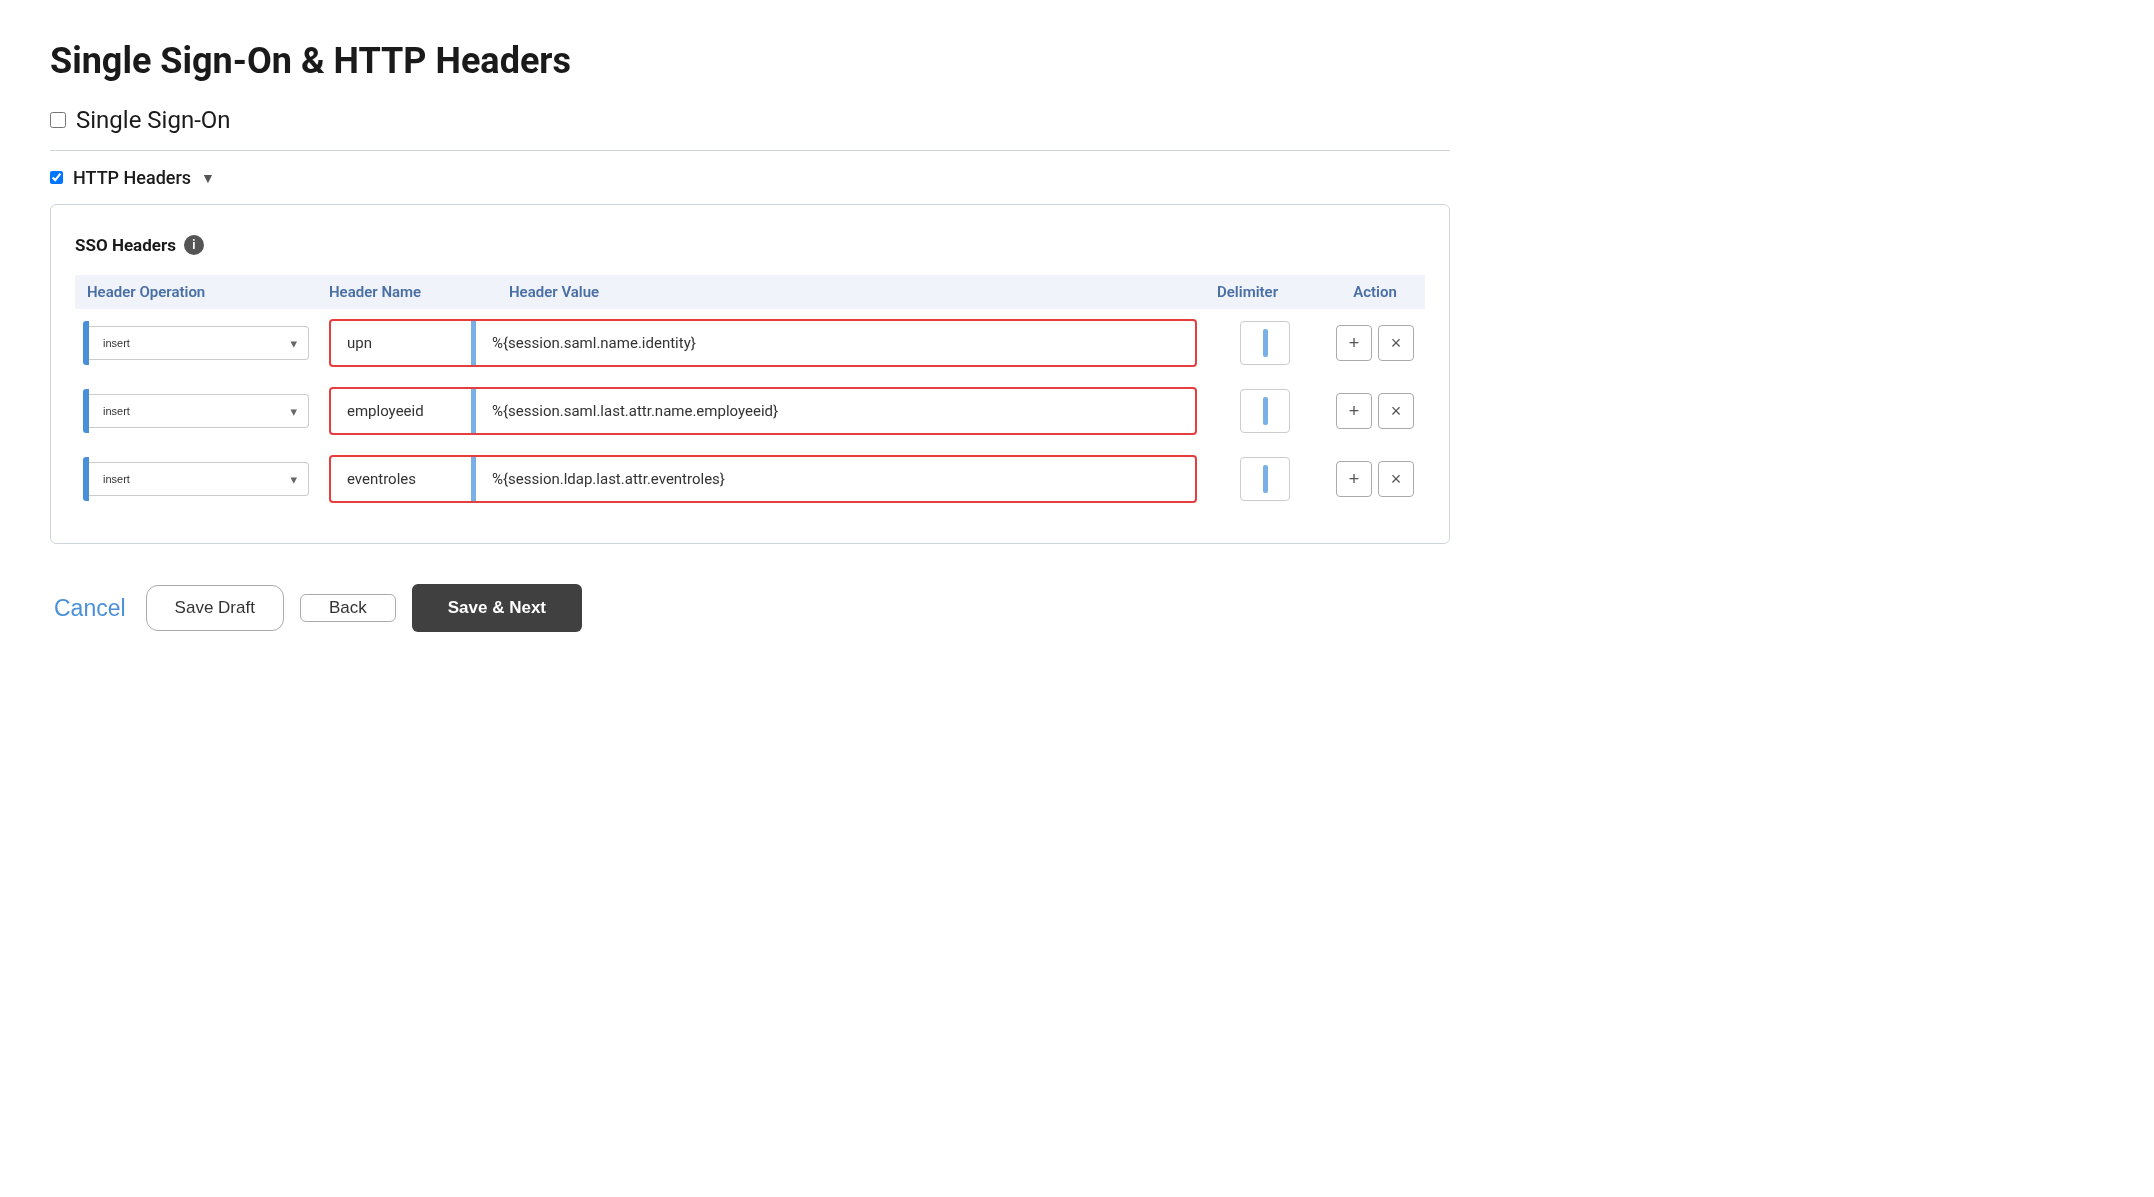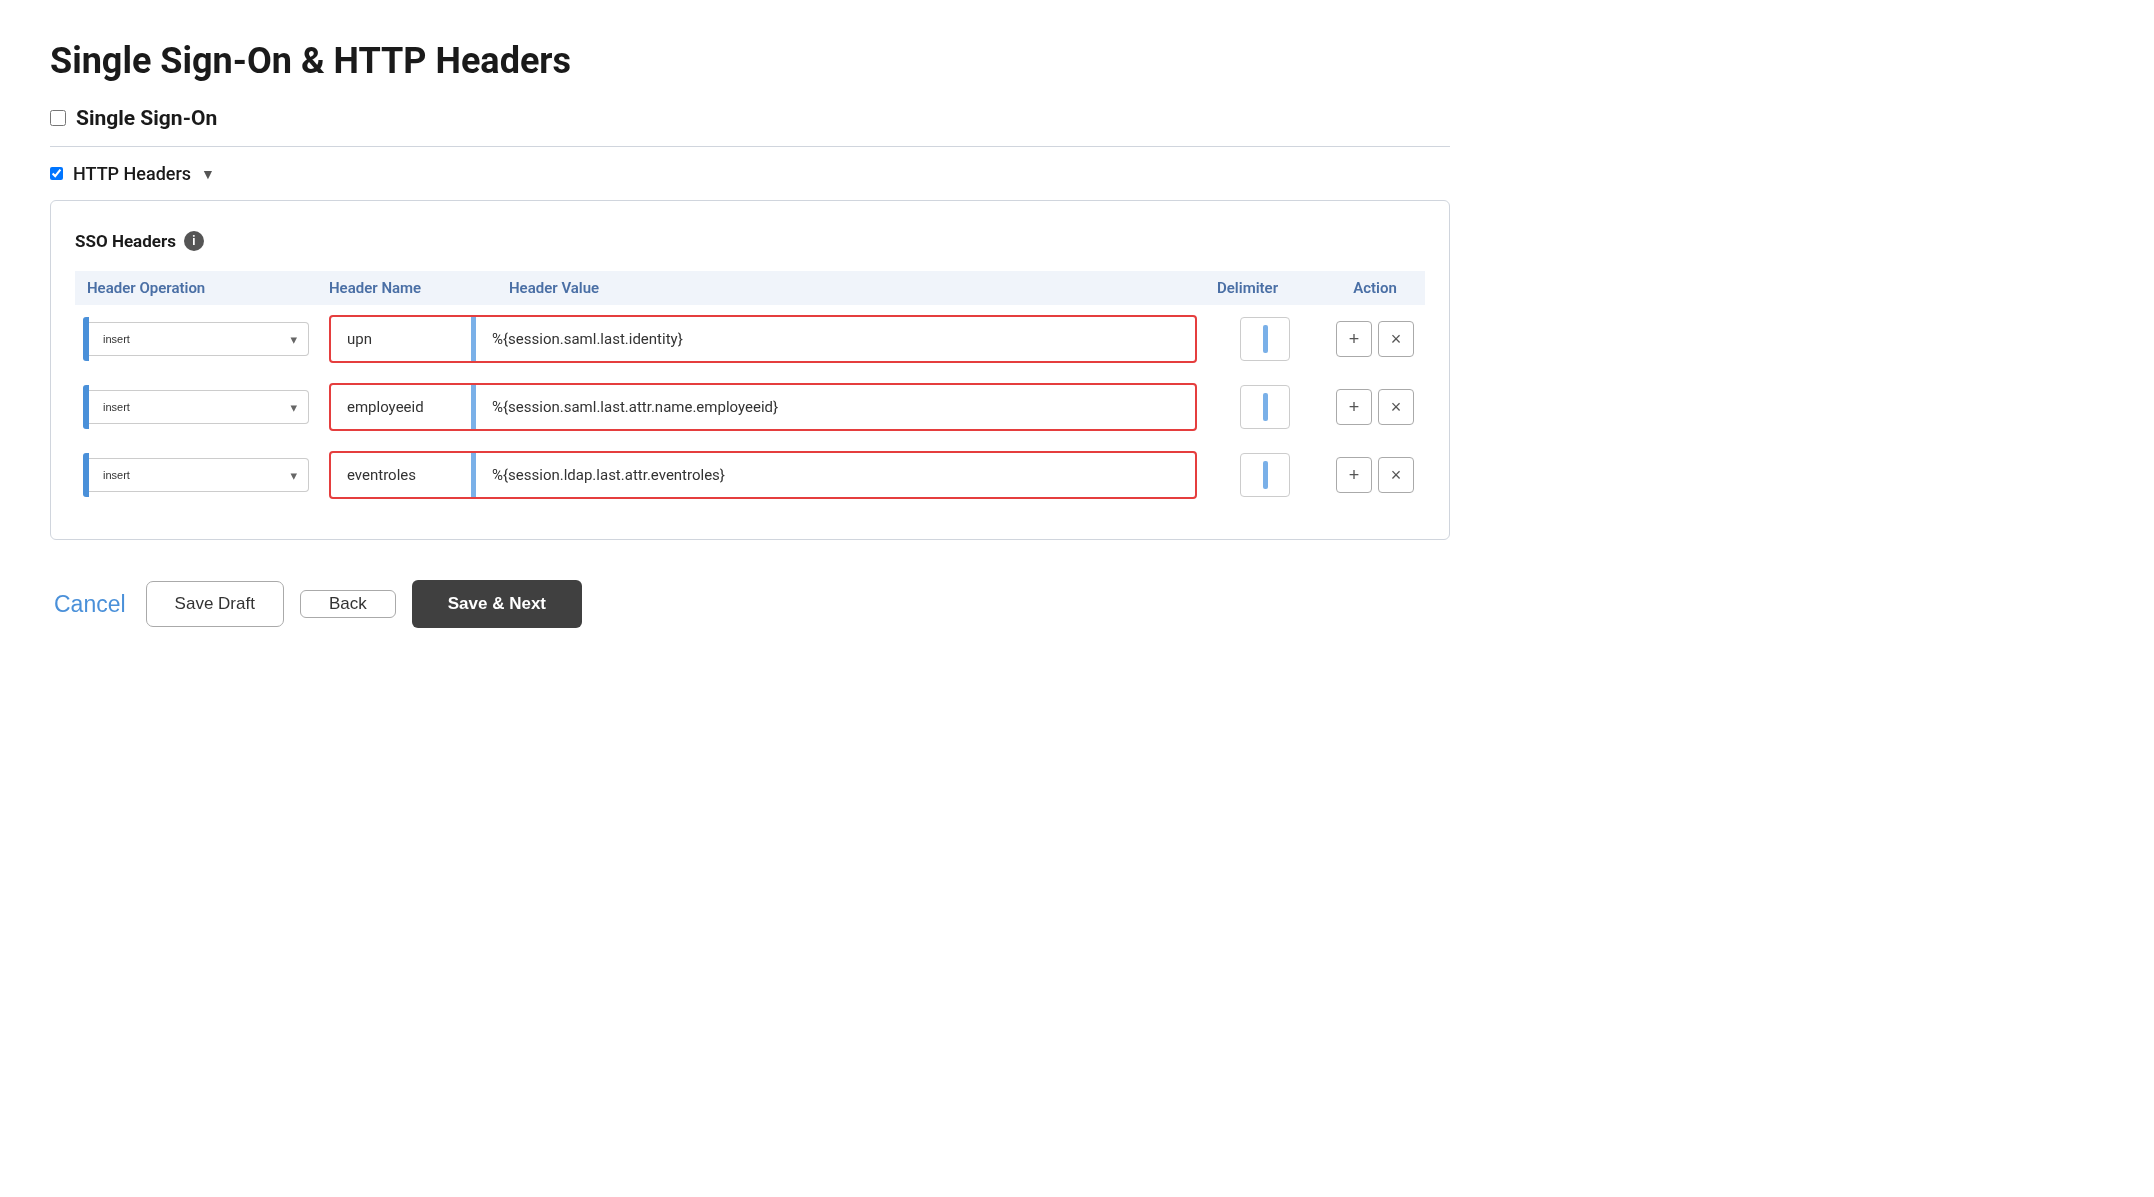--- a/index.html
+++ b/index.html
@@ -31,22 +31,22 @@
       margin-bottom: 8px;
     }
 
     .checkbox-row input[type="checkbox"] {
       width: 16px;
       height: 16px;
       cursor: pointer;
     }
 
     .checkbox-label {
-      font-size: 21px;
-      font-weight: 700;
+      font-size: 24px;
+      font-weight: 400;
       color: #1a1a1a;
     }
 
     .http-headers-row {
       display: flex;
       align-items: center;
       gap: 10px;
       margin-bottom: 0;
     }
 
@@ -250,21 +250,21 @@
       font-weight: 500;
     }
 
     .btn-save-draft {
       background: #fff;
       border: 1px solid #aaa;
       color: #333;
       font-size: 17px;
       cursor: pointer;
       padding: 12px 28px;
-      border-radius: 7px;
+      border-radius: 12px;
       font-weight: 500;
     }
 
     .btn-back {
       background: #fff;
       border: 1px solid #aaa;
       color: #333;
       font-size: 17px;
       cursor: pointer;
       padding: 3px 28px;
@@ -334,21 +334,21 @@
         <select class="operation-select">
           <option value="insert" selected="">insert</option><option value="replace">replace</option><option value="delete">delete</option><option value="add">add</option>
         </select>
         <span class="select-arrow">▾</span>
       </div>
     </td>
           <td colspan="2" style="padding-left: 12px;">
       <div class="row-highlighted">
         <span class="name-cell">upn</span>
         <div class="value-separator"></div>
-        <span class="value-cell">%{session.saml.last.identity}</span>
+        <span class="value-cell">%{session.saml.name.identity}</span>
       </div>
     </td>
           <td class="delimiter-cell">
       <div class="delimiter-box">
         <div class="delimiter-bar"></div>
       </div>
     </td>
           <td class="action-cell">
       <div class="action-buttons">
         <button class="action-btn">+</button>

